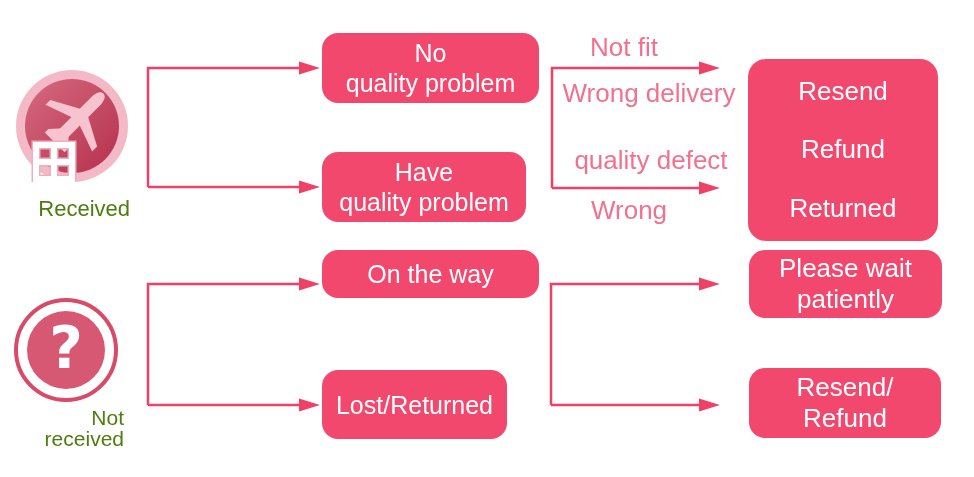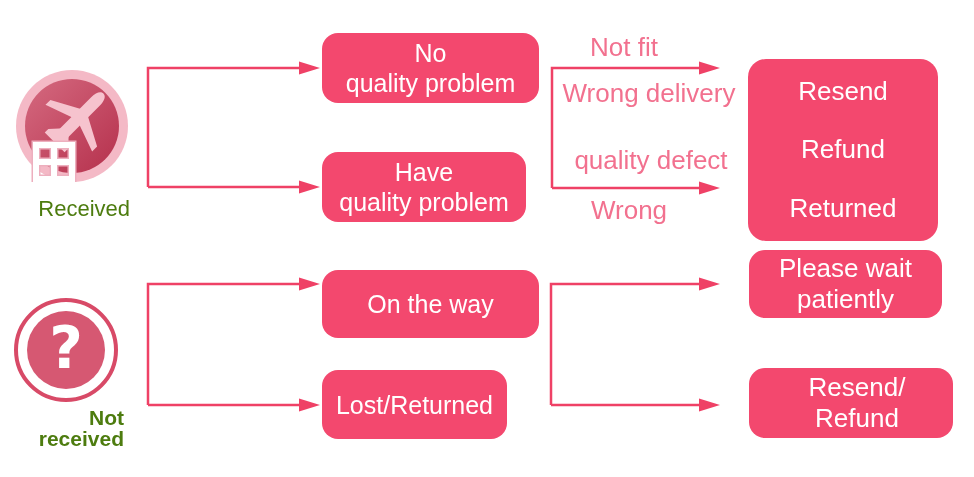--- a/index.html
+++ b/index.html
@@ -16,21 +16,21 @@
   .pbox.sm{font-size:26px;}
 
   
   .reason{position:absolute;transform:translate(-50%,-50%);color:#f2718f;
           font-size:26px;white-space:nowrap;}
 
   
   .caption{position:absolute;color:#4d7c0f;text-align:right;}
   #cap-received{left:16px;top:196px;width:114px;font-size:22px;}
   #cap-notreceived{left:8px;top:407px;width:116px;font-size:21px;line-height:21px;}
-  .caption span{display:block;font-weight:bold;}
+  .caption span{display:block;}
 
   
   #icon-received{position:absolute;left:16px;top:70px;width:112px;height:112px;}
 
   
   #icon-question{position:absolute;left:14px;top:298px;width:104px;height:104px;
                  border:4px solid #d84a67;border-radius:50%;box-sizing:border-box;}
   #icon-question .qinner{position:absolute;left:9px;top:9px;right:9px;bottom:9px;
                  background:#d65872;border-radius:50%;display:flex;align-items:center;justify-content:center;}
   #icon-question .qmark{color:#fff;font-size:58px;font-weight:bold;margin-top:-5px;
@@ -112,39 +112,39 @@
   </div>
 
   <div class="pbox" style="left:322px;top:33px;width:217px;height:70px;">
     <span>No</span>
     <span>quality problem</span>
   </div>
   <div class="pbox" style="left:322px;top:152px;width:204px;height:70px;">
     <span>Have</span>
     <span>quality problem</span>
   </div>
-  <div class="pbox" style="left:322px;top:250px;width:217px;height:68px;margin-top:20px;">
+  <div class="pbox" style="left:322px;top:250px;width:217px;height:48px;">
     <span>On the way</span>
   </div>
   <div class="pbox" style="left:322px;top:370px;width:185px;height:69px;">
     <span>Lost/Returned</span>
   </div>
 
   <div class="reason" style="left:624px;top:47px;text-align:center;">Not fit</div>
   <div class="reason" style="left:651px;top:160px;">quality defect</div>
   <div class="reason" style="left:649px;top:93px;">Wrong delivery</div>
   <div class="reason" style="left:629px;top:210px;">Wrong</div>
 
   <div class="pbox big" style="left:748px;top:35px;width:190px;height:182px;margin-top:24px;">
     <span>Resend</span>
     <span>Refund</span>
     <span>Returned</span>
   </div>
   <div class="pbox sm" style="left:749px;top:250px;width:193px;height:68px;align-items:center;">
     <span>Please wait</span>
     <span>patiently</span>
   </div>
-  <div class="pbox sm" style="left:749px;top:368px;width:192px;height:70px;padding-left:12px;">
+  <div class="pbox sm" style="left:749px;top:368px;width:192px;height:70px;">
     <span>Resend/</span>
     <span>Refund</span>
   </div>
 
 </div>
 
 </body></html>

